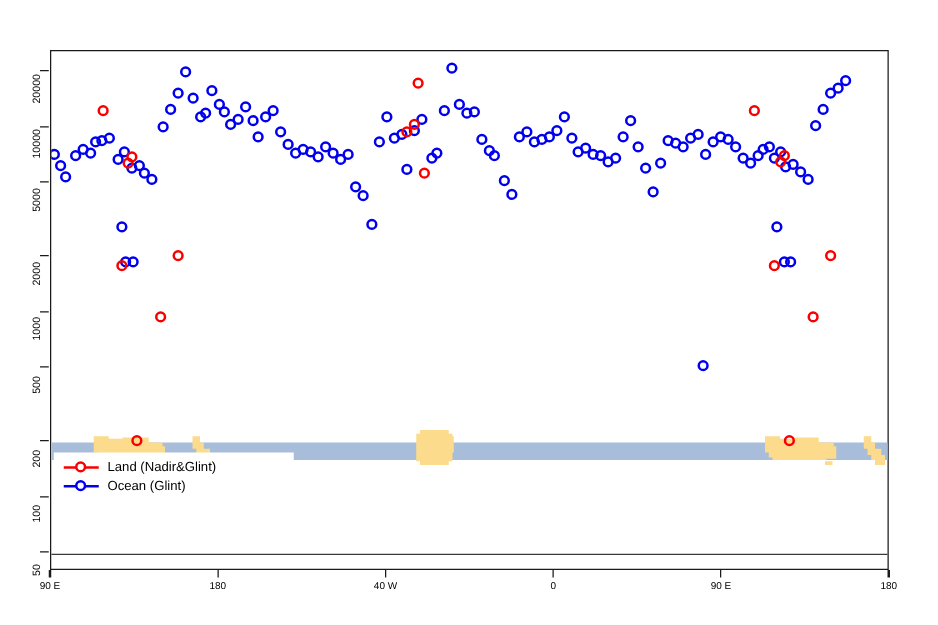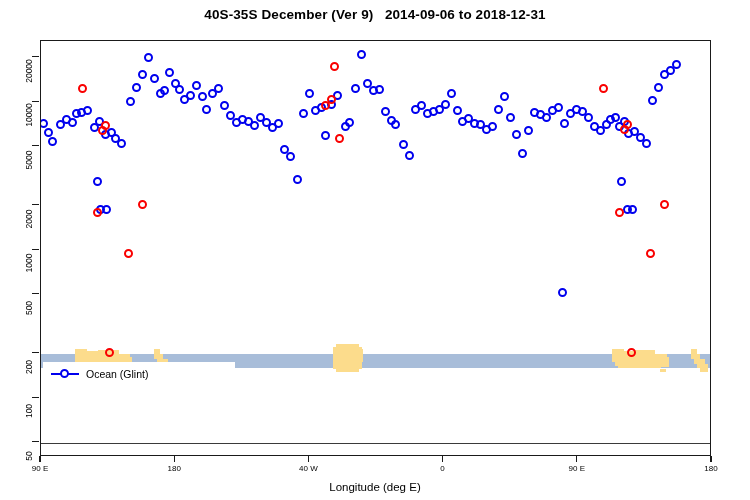--- a/index.html
+++ b/index.html
@@ -39,23 +39,21 @@
   .lsym .bar{position:absolute;left:2px;top:5.6px;width:28px;height:2.4px;}
   .lsym .dot{position:absolute;left:11px;top:2px;width:9px;height:9px;
              border-radius:50%;border-width:2.4px;border-style:solid;box-sizing:border-box;background:#fff;}
   .ltxt{font-size:10.5px;padding-left:5px;white-space:nowrap;}
 </style>
 </head>
 <body>
 
 <div id="root">
 
-  <div id="title">40S-35S December (Ver 9)   2014-09-06 to 2018-12-31</div>
-
-  <div id="xlabel">Longitude (deg E)</div>
+
 
   <div id="axes-decor">
       <div class="ytick" style="top: 441.068px;"></div>
       <div class="ytlab" style="right: 721px; top: 435.668px; width: 30px;">50</div>
       <div class="ytick" style="top: 396.549px;"></div>
       <div class="ytlab" style="right: 721px; top: 391.149px; width: 30px;">100</div>
       <div class="ytick" style="top: 352.03px;"></div>
       <div class="ytlab" style="right: 721px; top: 346.63px; width: 30px;">200</div>
       <div class="ytick" style="top: 293.179px;"></div>
       <div class="ytlab" style="right: 721px; top: 287.779px; width: 30px;">500</div>
@@ -248,20 +246,27 @@
           <div class="pt land" title="Land (Nadir&amp;Glint) @ 483°E, N=7100" style="left: 581.507px; top: 78.8675px;"></div>
           <div class="pt land" title="Land (Nadir&amp;Glint) @ 478°E, N=1800" style="left: 574.051px; top: 167.007px;"></div>
           <div class="pt land" title="Land (Nadir&amp;Glint) @ 486°E, N=205" style="left: 585.98px; top: 306.544px;"></div>
           <div class="pt land" title="Land (Nadir&amp;Glint) @ 499°E, N=950" style="left: 605.364px; top: 208.054px;"></div>
           <div class="pt land" title="Land (Nadir&amp;Glint) @ 508°E, N=2050" style="left: 618.784px; top: 158.654px;"></div>
         </div>
 
       <div id="legend">
         <div class="lrow">
           <span class="lsym">
+            <span class="bar" style="background:#f90000"></span>
+            <span class="dot" style="border-color:#f90000"></span>
+          </span>
+          <span class="ltxt">Land (Nadir&amp;Glint)</span>
+        </div>
+        <div class="lrow">
+          <span class="lsym">
             <span class="bar" style="background:#0000ee"></span>
             <span class="dot" style="border-color:#0000ee"></span>
           </span>
           <span class="ltxt">Ocean (Glint)</span>
         </div>
       </div>
     </div>
   </div>
 </div>
 

